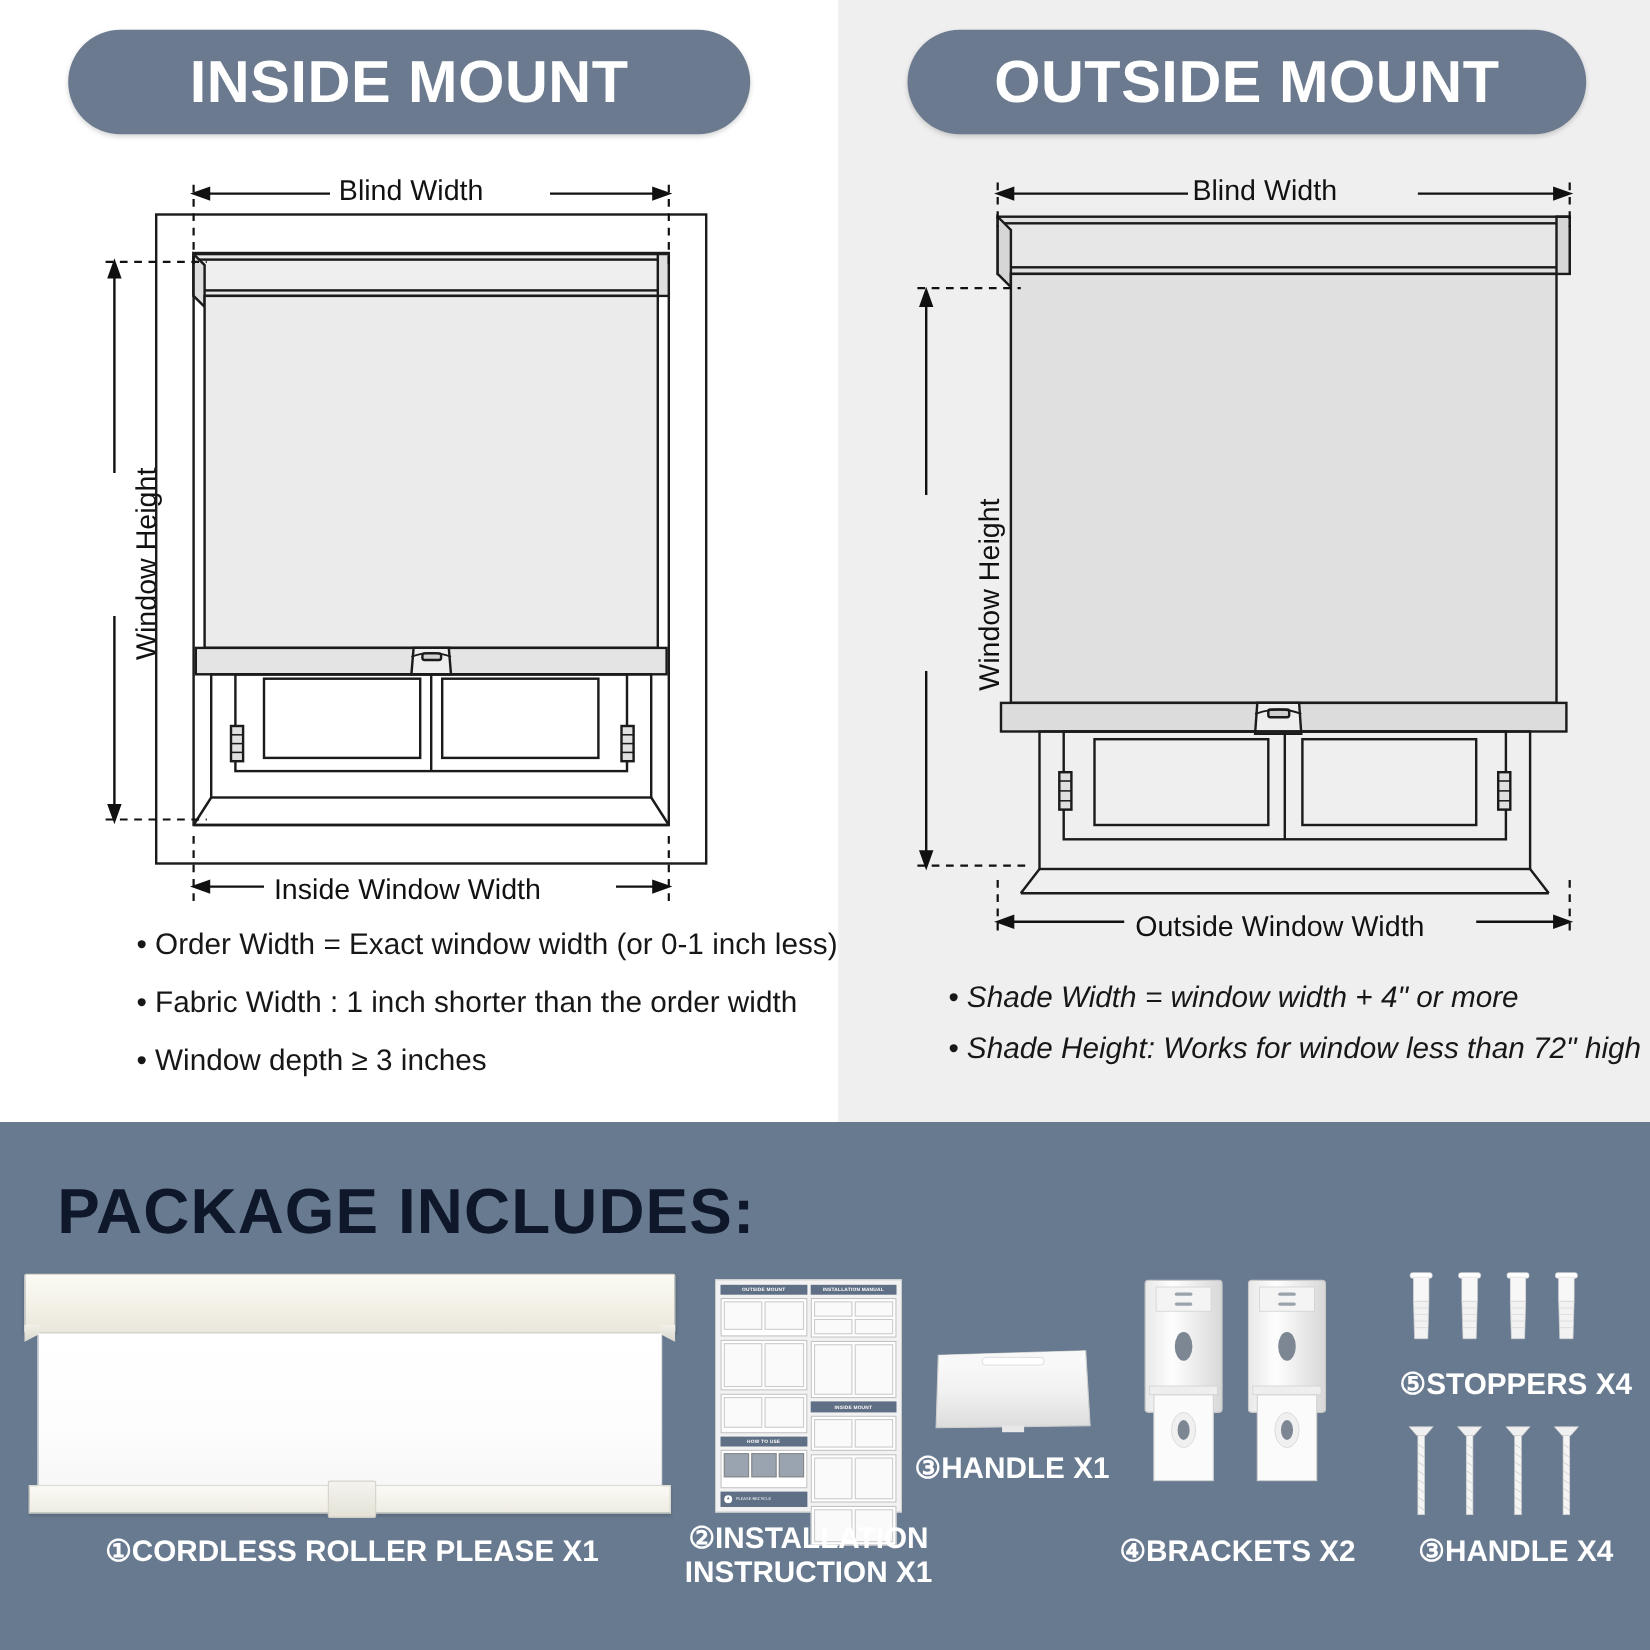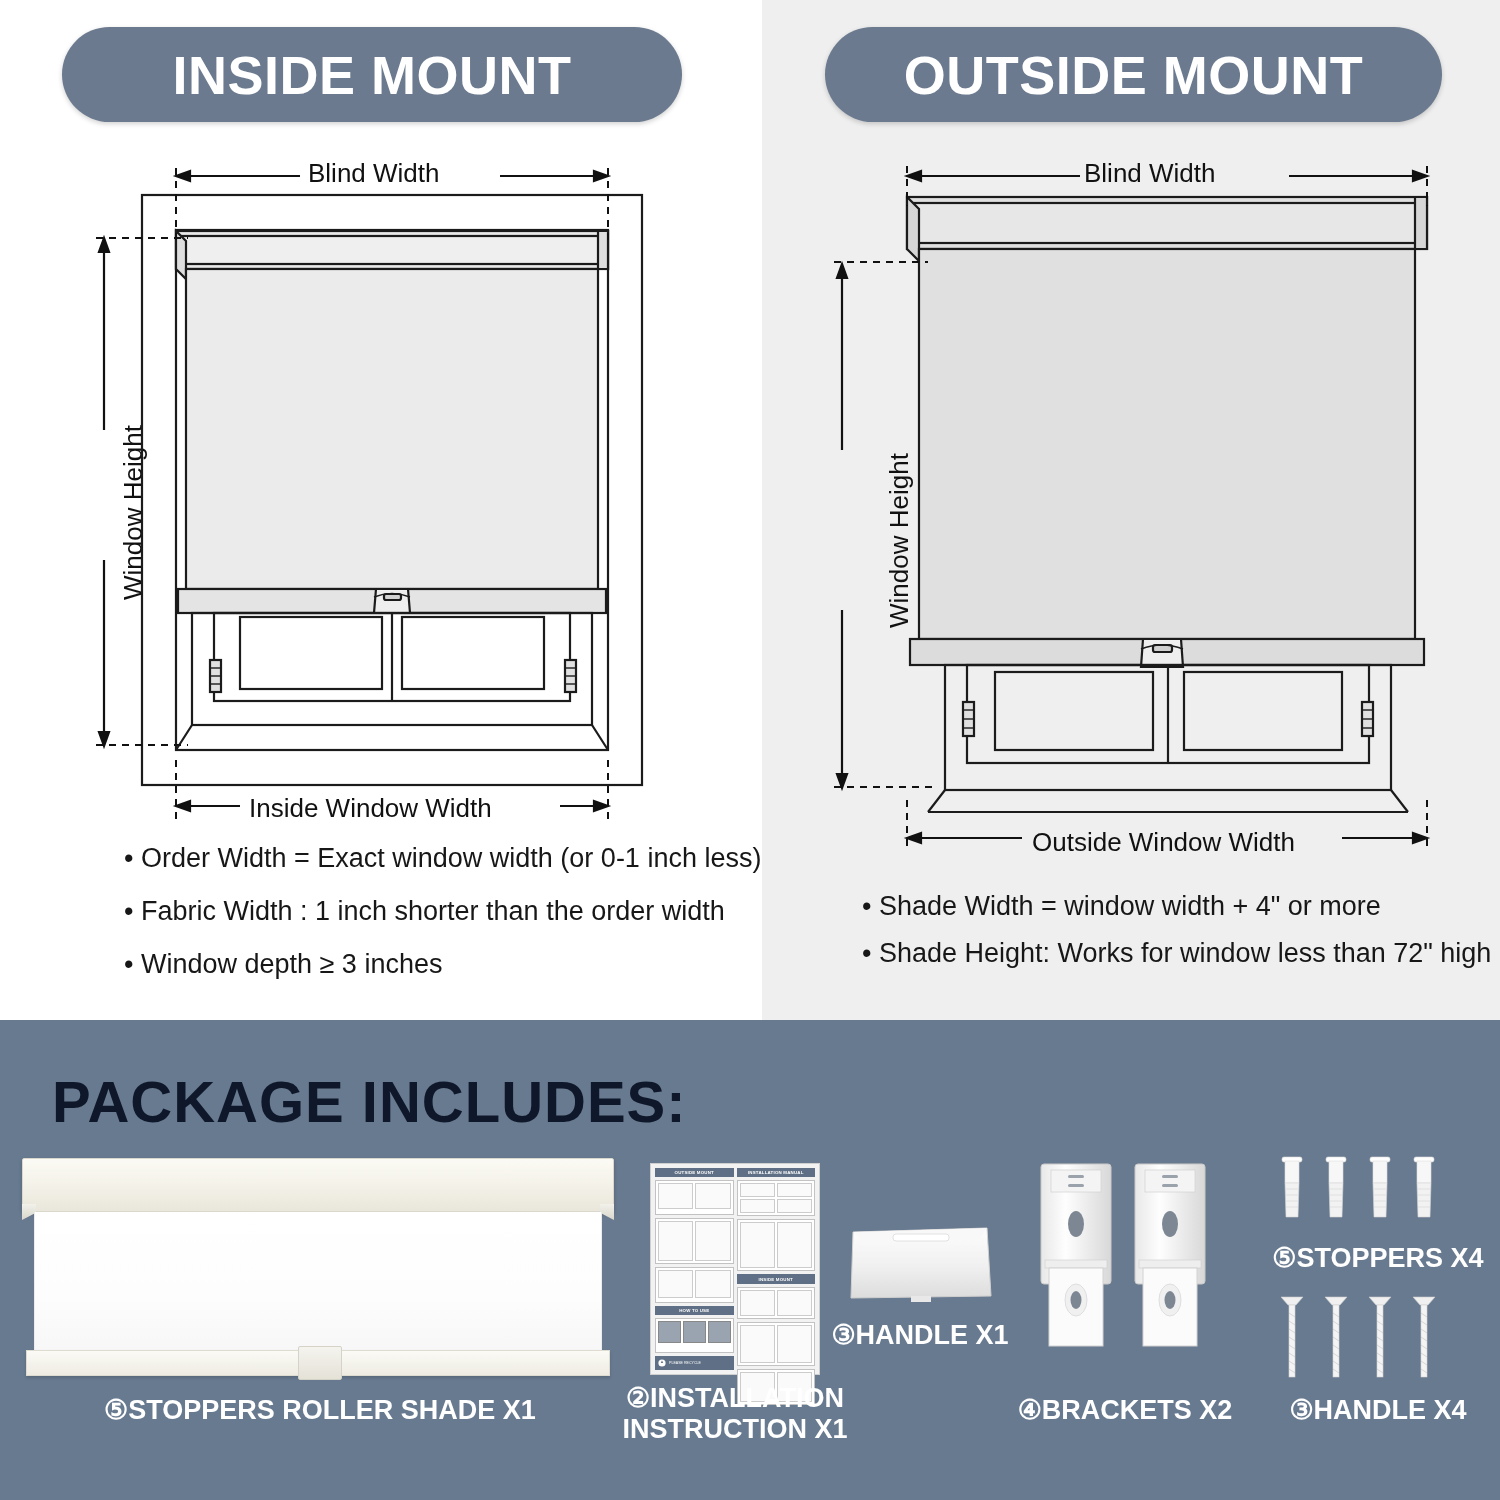--- a/index.html
+++ b/index.html
@@ -34,21 +34,21 @@
 
   svg.diagram { position: absolute; left: 0; top: 0; overflow: visible; }
 
   
   .bullets { position: absolute; }
   .bullet {
     font-size: 27px; color: #171717; line-height: 1.0;
     margin-bottom: 26px; white-space: nowrap;
   }
   .bullets-left  { left: 92px; top: 845px; margin-left: 32px; }
-  .bullets-right { left: 862px; top: 893px; }
+  .bullets-right { left: 862px; top: 893px; font-style: italic; }
   .bullets-right .bullet { margin-bottom: 20px; }
 
   
   .package {
     position: absolute; left: 0; top: 1020px;
     width: 1500px; height: 480px;
     background: #687a90;
   }
   .package-title {
     position: absolute; left: 52px; top: 48px;
@@ -309,21 +309,21 @@
   </div>
 
   <div class="shade-photo">
     <div class="shade-head"></div>
     <div class="shade-cap-l"></div>
     <div class="shade-cap-r"></div>
     <div class="shade-fabric"></div>
     <div class="shade-bottom"></div>
     <div class="shade-handle"></div>
   </div>
-  <div class="pkg-label" style="left:60px; top:1395px; width:520px;">⑤STOPPERS ROLLER SHADE X1</div>
+  <div class="pkg-label" style="left:60px; top:1395px; width:520px;">①CORDLESS ROLLER PLEASE X1</div>
 
   <div class="manual-card">
     <div class="manual-col">
       <div class="manual-band">OUTSIDE MOUNT</div>
       <div class="manual-box manual-grid">
           <div></div>
           <div></div>
         </div>
       <div class="manual-box manual-grid">
           <div style="height:40px"></div>

